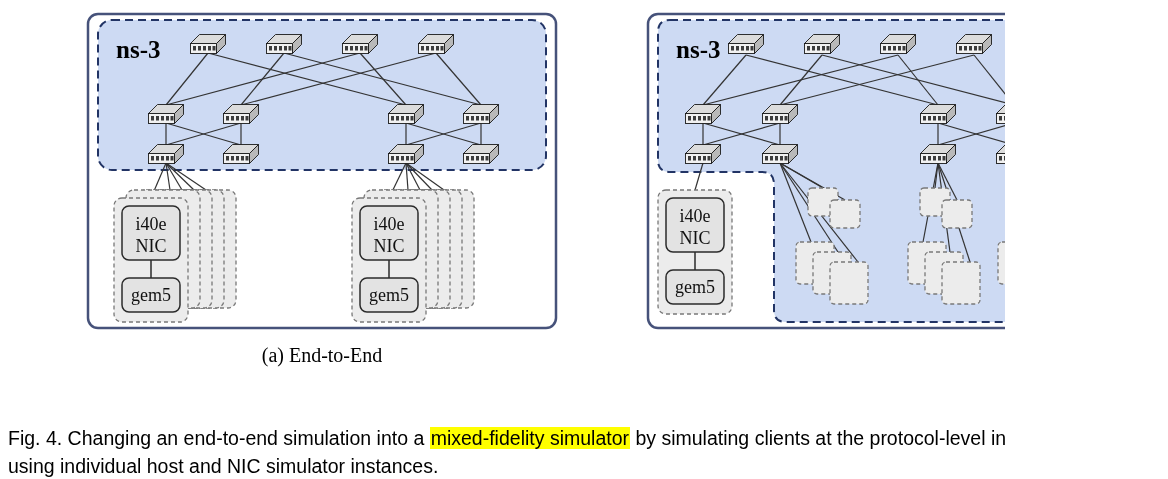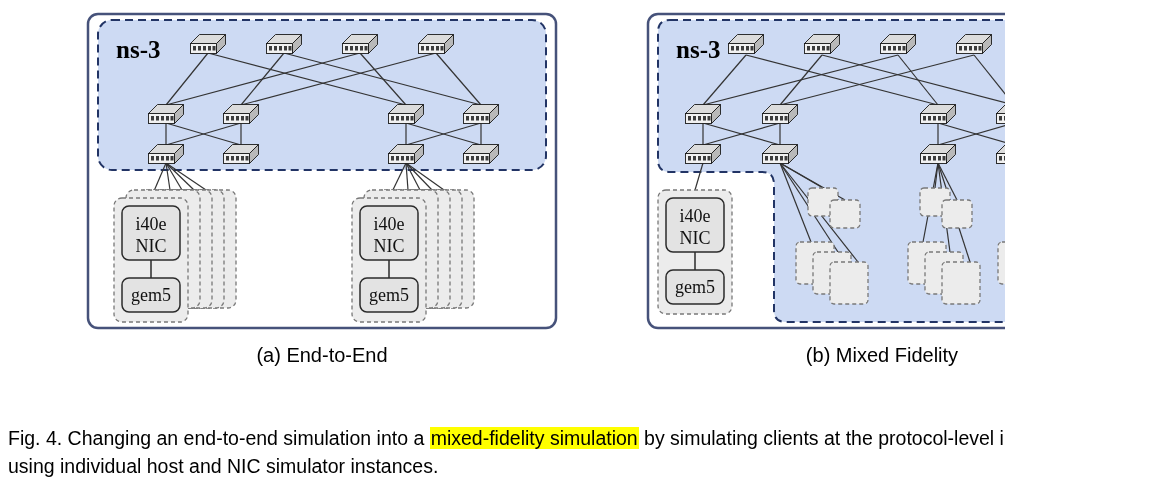--- a/index.html
+++ b/index.html
@@ -1,20 +1,20 @@
 <!DOCTYPE html>
 <html><head>
 <meta charset="utf-8">
 <style>
   html,body { margin:0; padding:0; background:#ffffff; }
   .page { position:relative; width:1005px; height:479px; background:#ffffff; overflow:hidden;
           font-family:"Liberation Serif", serif; }
   svg.panel { position:absolute; }
   .subcap { position:absolute; width:472px; text-align:center; font-size:20px; color:#000;
-            font-family:Liberation Sans, sans-serif; }
+            font-family:Liberation Serif, serif; }
   .figcap { position:absolute; left:8px; top:404px; width:1152px; color:#000;
             font-family:"Liberation Sans", sans-serif; font-size:19.5px; line-height:1.45; }
   .figcap mark { background:#ffff00; padding:0 1px; }
   
   .outerbox { fill:#ffffff; stroke:#46527a; stroke-width:2.5; }
   .region   { fill:#cddaf3; stroke:#223465; stroke-width:2; stroke-dasharray:8 5; }
   .lk line, .fan line { stroke:#333333; stroke-width:1.2; }
   .dcard { fill:#ececec; stroke:#787878; stroke-width:1.3; stroke-dasharray:4 3; }
   .nicbox { fill:#e3e3e3; stroke:#2b2b2b; stroke-width:1.5; }
   .conn { stroke:#2b2b2b; stroke-width:1.5; }
@@ -222,17 +222,16 @@
       <use href="#sw2" x="274.5" y="92.5"></use>
       <use href="#sw2" x="350.5" y="92.5"></use>
       <use href="#sw2" x="39.5" y="132.5"></use>
       <use href="#sw2" x="116.5" y="132.5"></use>
       <use href="#sw2" x="274.5" y="132.5"></use>
       <use href="#sw2" x="350.5" y="132.5"></use>
     </g>
   </svg>
 
   <div class="subcap" style="left:86px; top:344px;">(a) End-to-End</div>
-  <div class="subcap" style="left:646px; top:344px;">(b) Mixed Fidelity</div>
-
-  <p class="figcap"><span>Fig. 4.  Changing an end-to-end simulation into a </span><mark>mixed-fidelity simulation</mark><span> by simulating clients at the protocol-level in ns-3 instead using individual host and NIC simulator instances.</span></p>
+
+  <p class="figcap"><span>Fig. 4.  Changing an end-to-end simulation into a </span><mark>mixed-fidelity simulator</mark><span> by simulating clients at the protocol-level in ns-3 instead using individual host and NIC simulator instances.</span></p>
 
 </div>
 
 </body></html>

